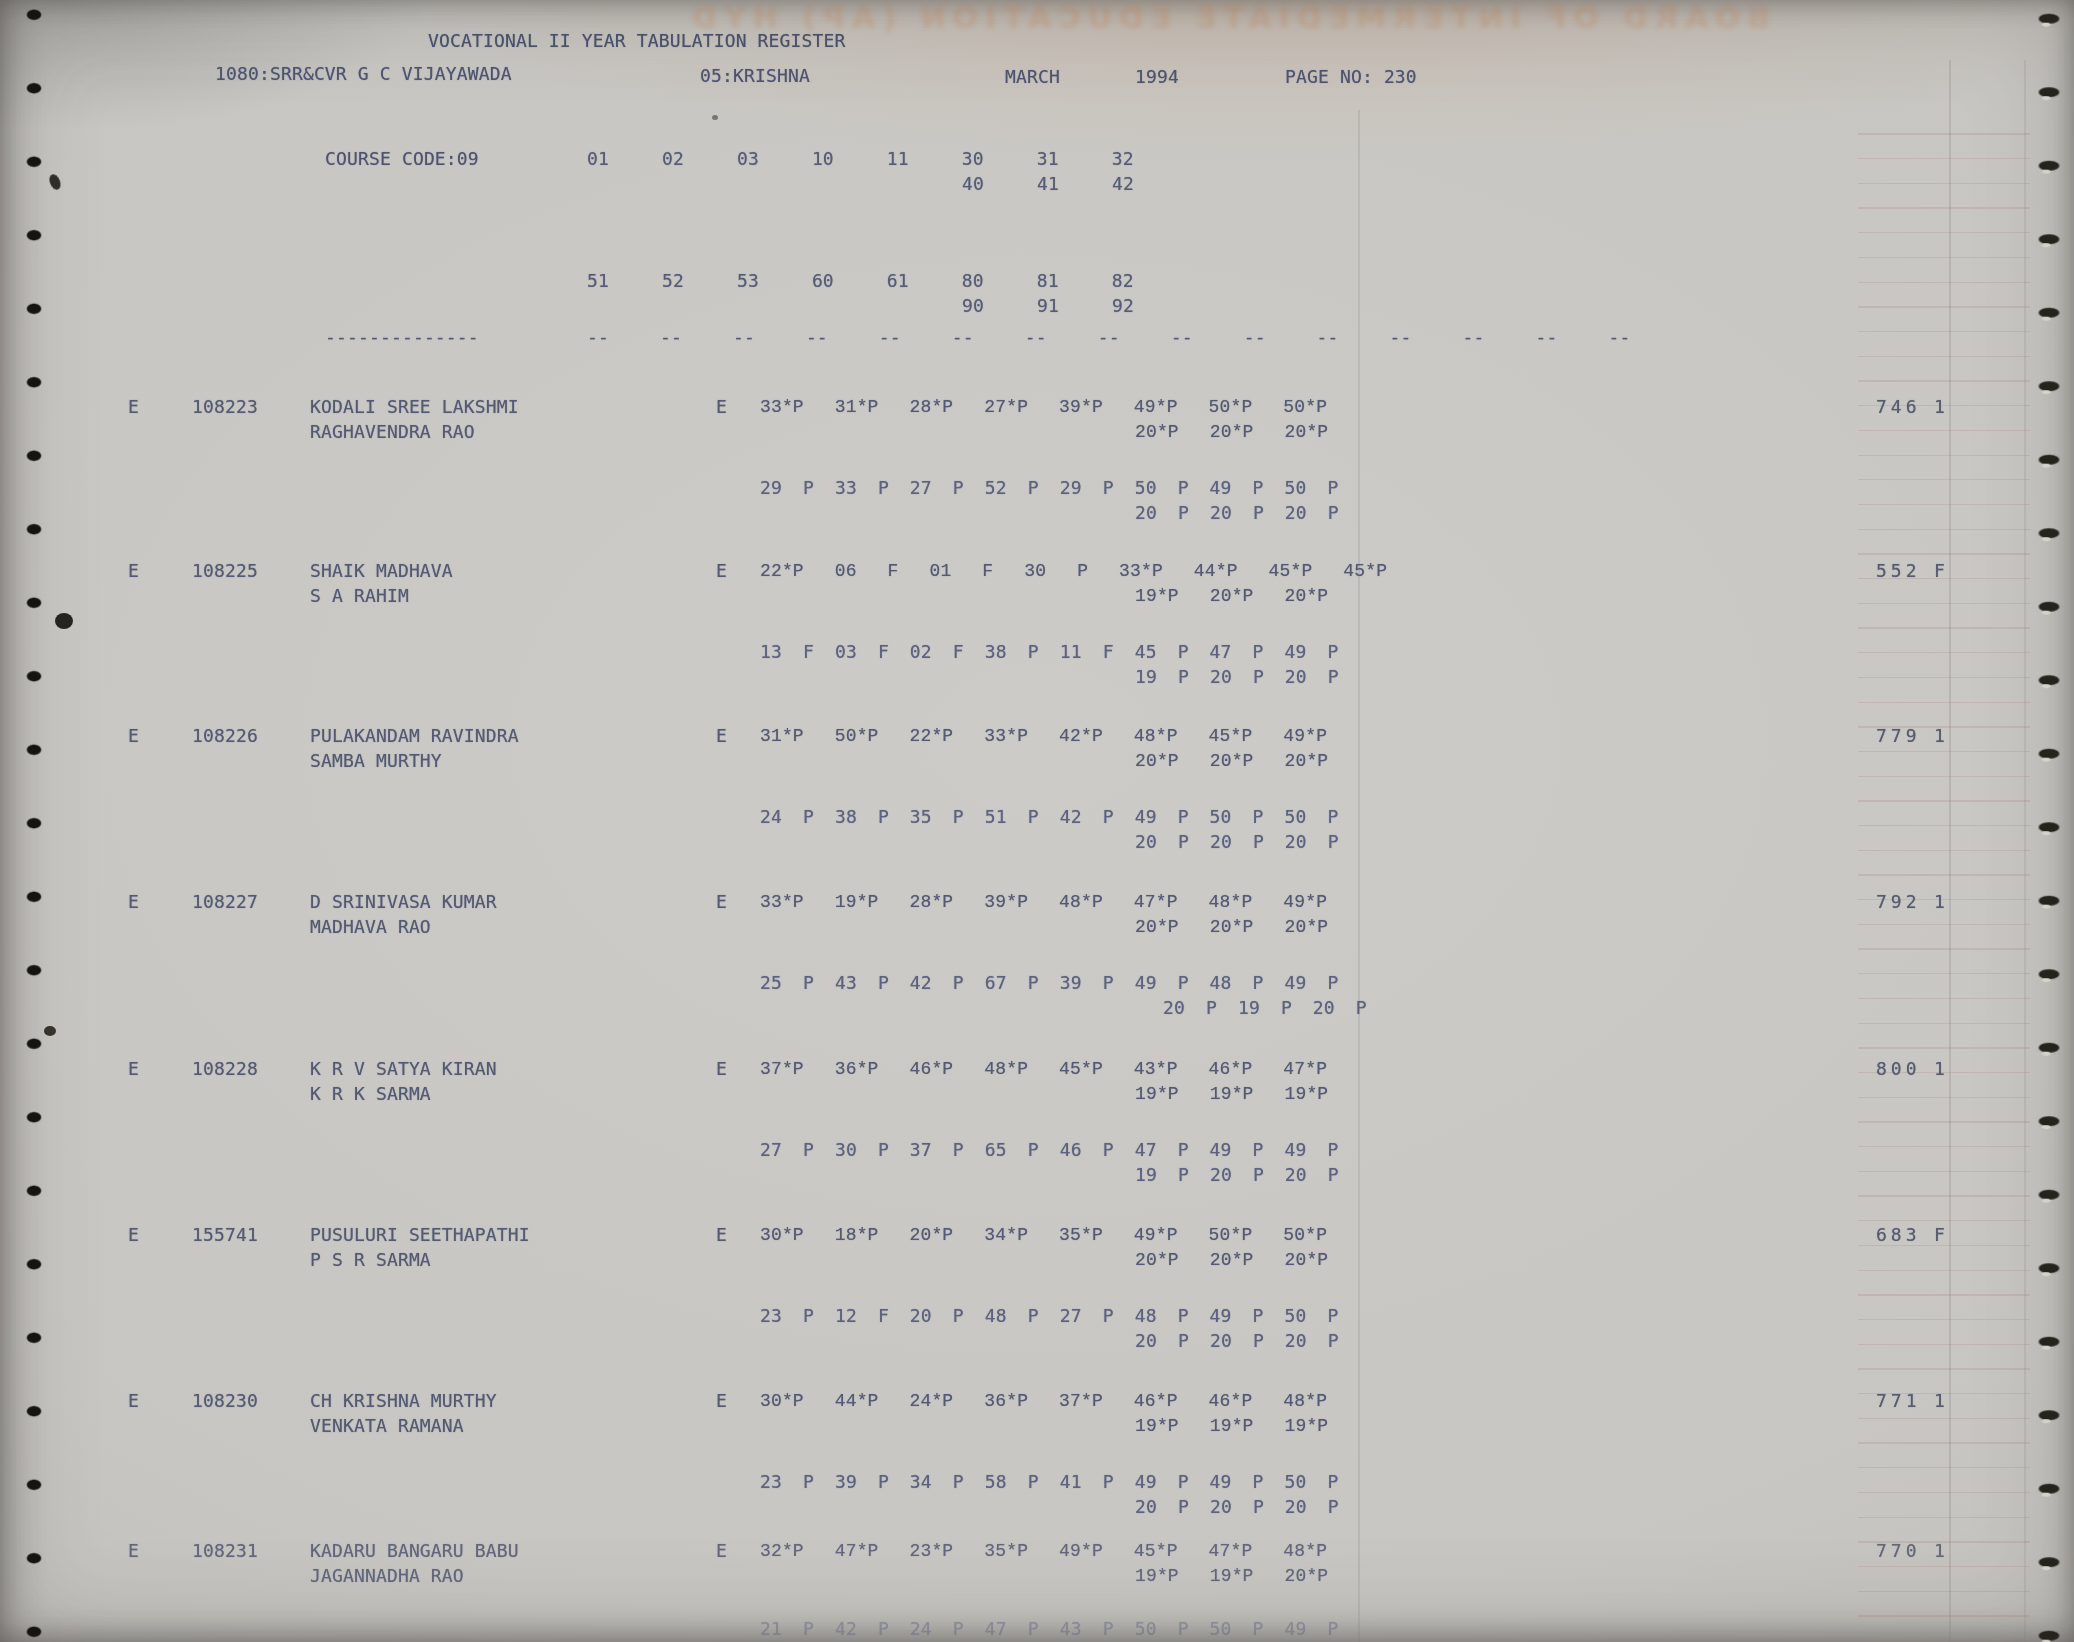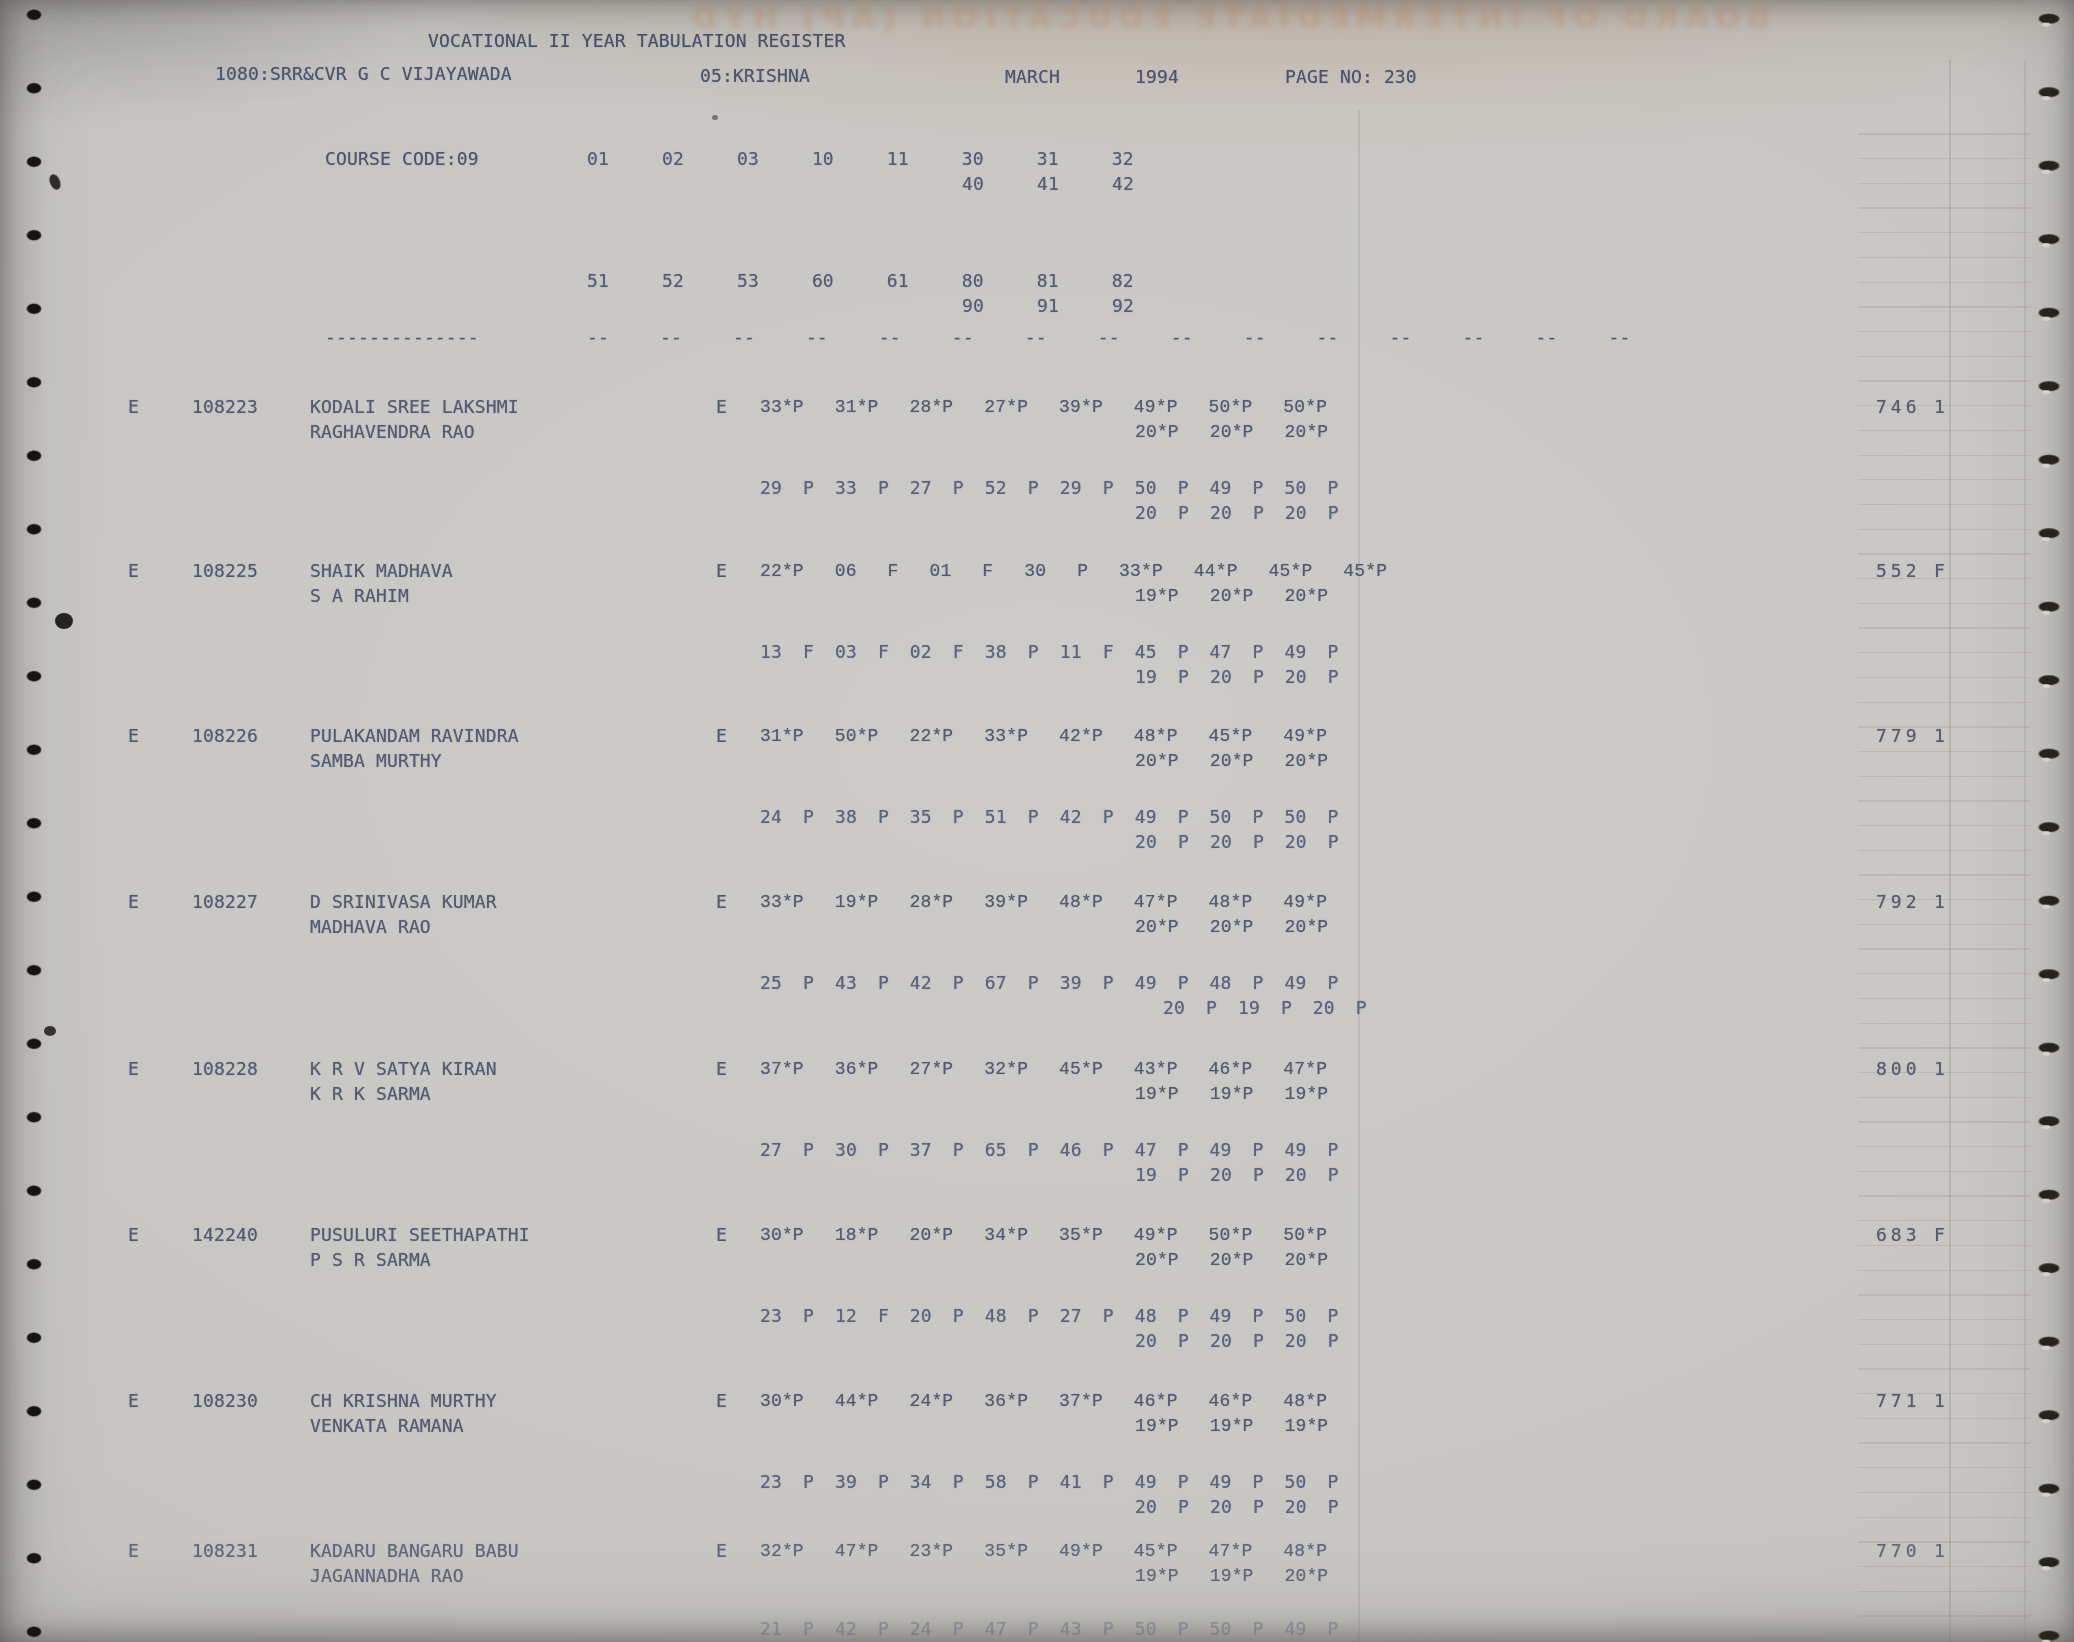--- a/index.html
+++ b/index.html
@@ -146,31 +146,31 @@
     <span class="t total" style="left:1876px;top:0;">792</span>
     <span class="t total" style="left:1934px;top:0;">1</span>
   </div>
 
   <div class="rec" style="top:1058px;">
     <span class="t" style="left:128px;top:0;">E</span>
     <span class="t" style="left:192px;top:0;">108228</span>
     <span class="t" style="left:310px;top:0;">K R V SATYA KIRAN</span>
     <span class="t" style="left:310px;top:25px;">K R K SARMA</span>
     <span class="t" style="left:716px;top:0;">E</span>
-    <span class="t marks1" style="left:760px;top:0;">37*P 36*P 27*P 32*P 45*P 43*P 46*P 47*P</span>
+    <span class="t marks1" style="left:760px;top:0;">37*P 36*P 46*P 48*P 45*P 43*P 46*P 47*P</span>
     <span class="t marks1" style="left:1135px;top:25px;">19*P 19*P 19*P</span>
     <span class="t marks2" style="left:760px;top:81px;">27 P 30 P 37 P 65 P 46 P 47 P 49 P 49 P</span>
     <span class="t marks2" style="left:1135px;top:106px;">19 P 20 P 20 P</span>
     <span class="t total" style="left:1876px;top:0;">800</span>
     <span class="t total" style="left:1934px;top:0;">1</span>
   </div>
 
   <div class="rec" style="top:1224px;">
     <span class="t" style="left:128px;top:0;">E</span>
-    <span class="t" style="left:192px;top:0;">142240</span>
+    <span class="t" style="left:192px;top:0;">155741</span>
     <span class="t" style="left:310px;top:0;">PUSULURI SEETHAPATHI</span>
     <span class="t" style="left:310px;top:25px;">P S R SARMA</span>
     <span class="t" style="left:716px;top:0;">E</span>
     <span class="t marks1" style="left:760px;top:0;">30*P 18*P 20*P 34*P 35*P 49*P 50*P 50*P</span>
     <span class="t marks1" style="left:1135px;top:25px;">20*P 20*P 20*P</span>
     <span class="t marks2" style="left:760px;top:81px;">23 P 12 F 20 P 48 P 27 P 48 P 49 P 50 P</span>
     <span class="t marks2" style="left:1135px;top:106px;">20 P 20 P 20 P</span>
     <span class="t total" style="left:1876px;top:0;">683</span>
     <span class="t total" style="left:1934px;top:0;">F</span>
   </div>

